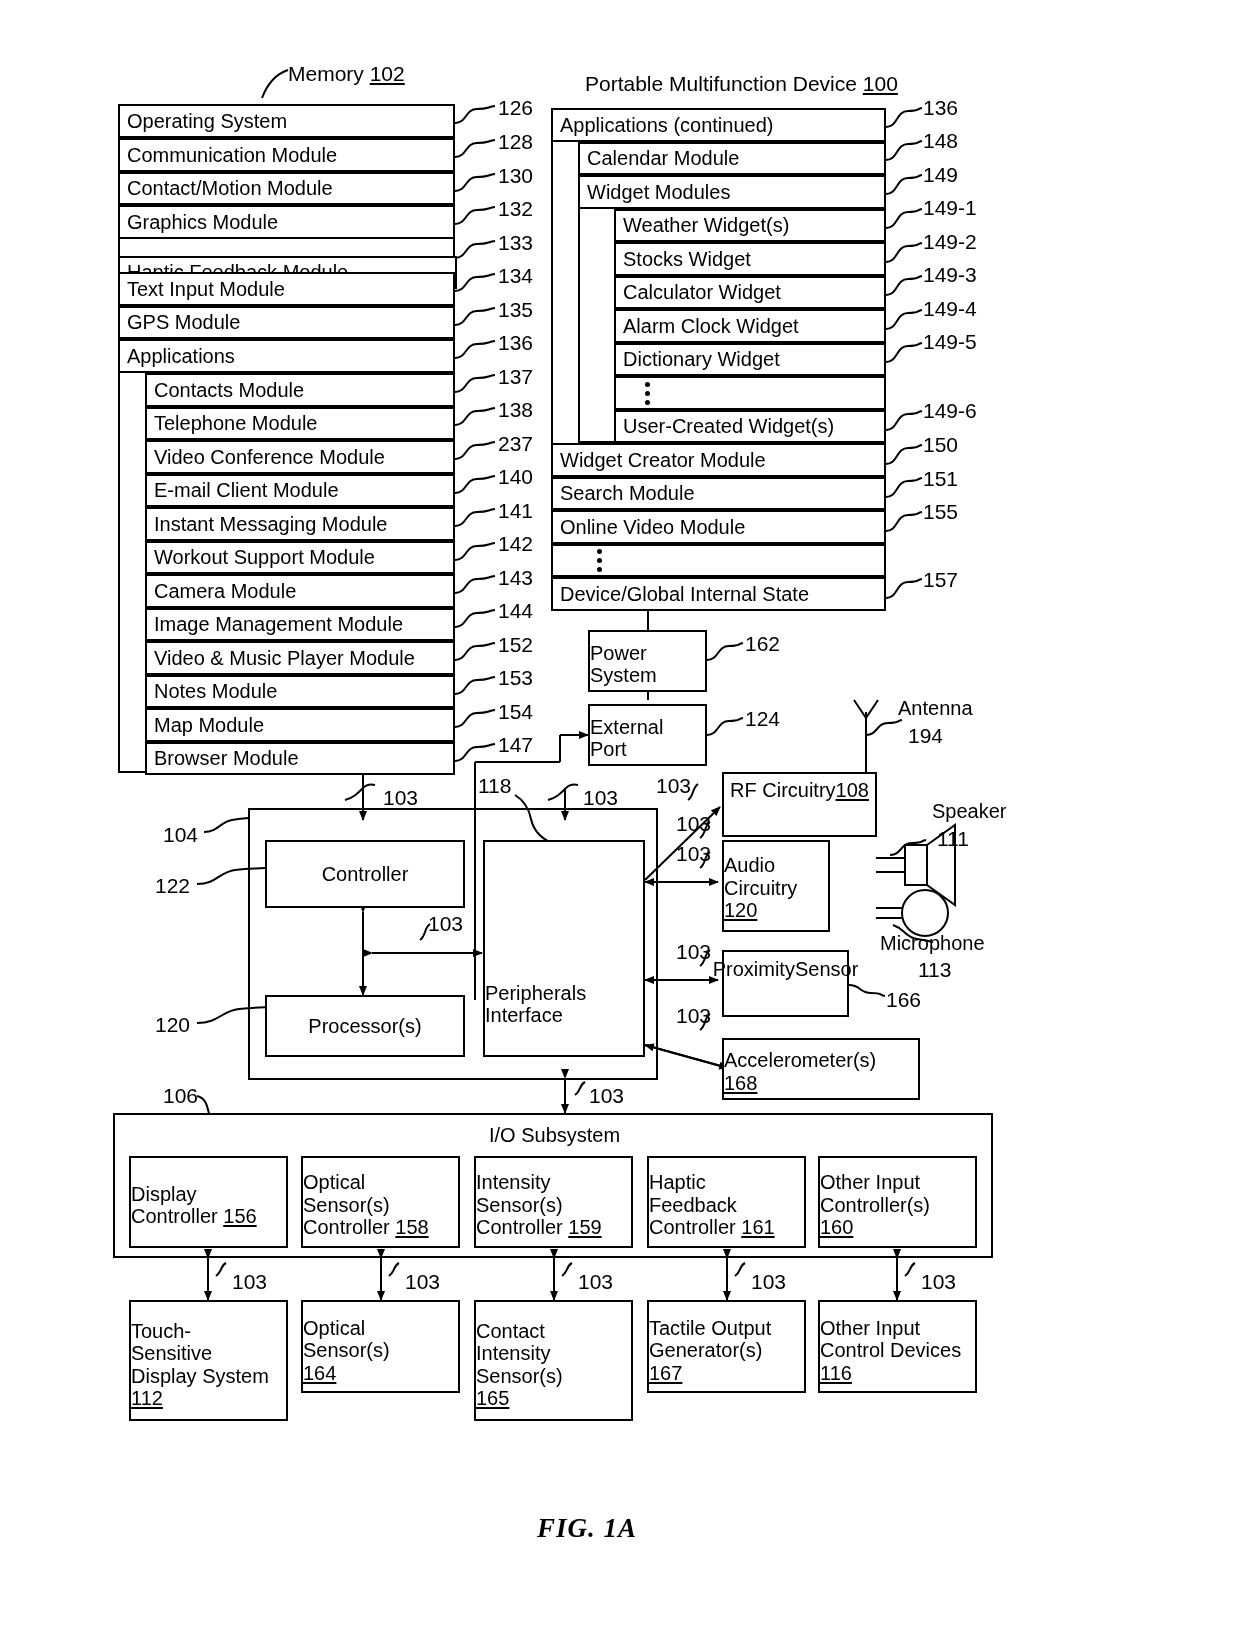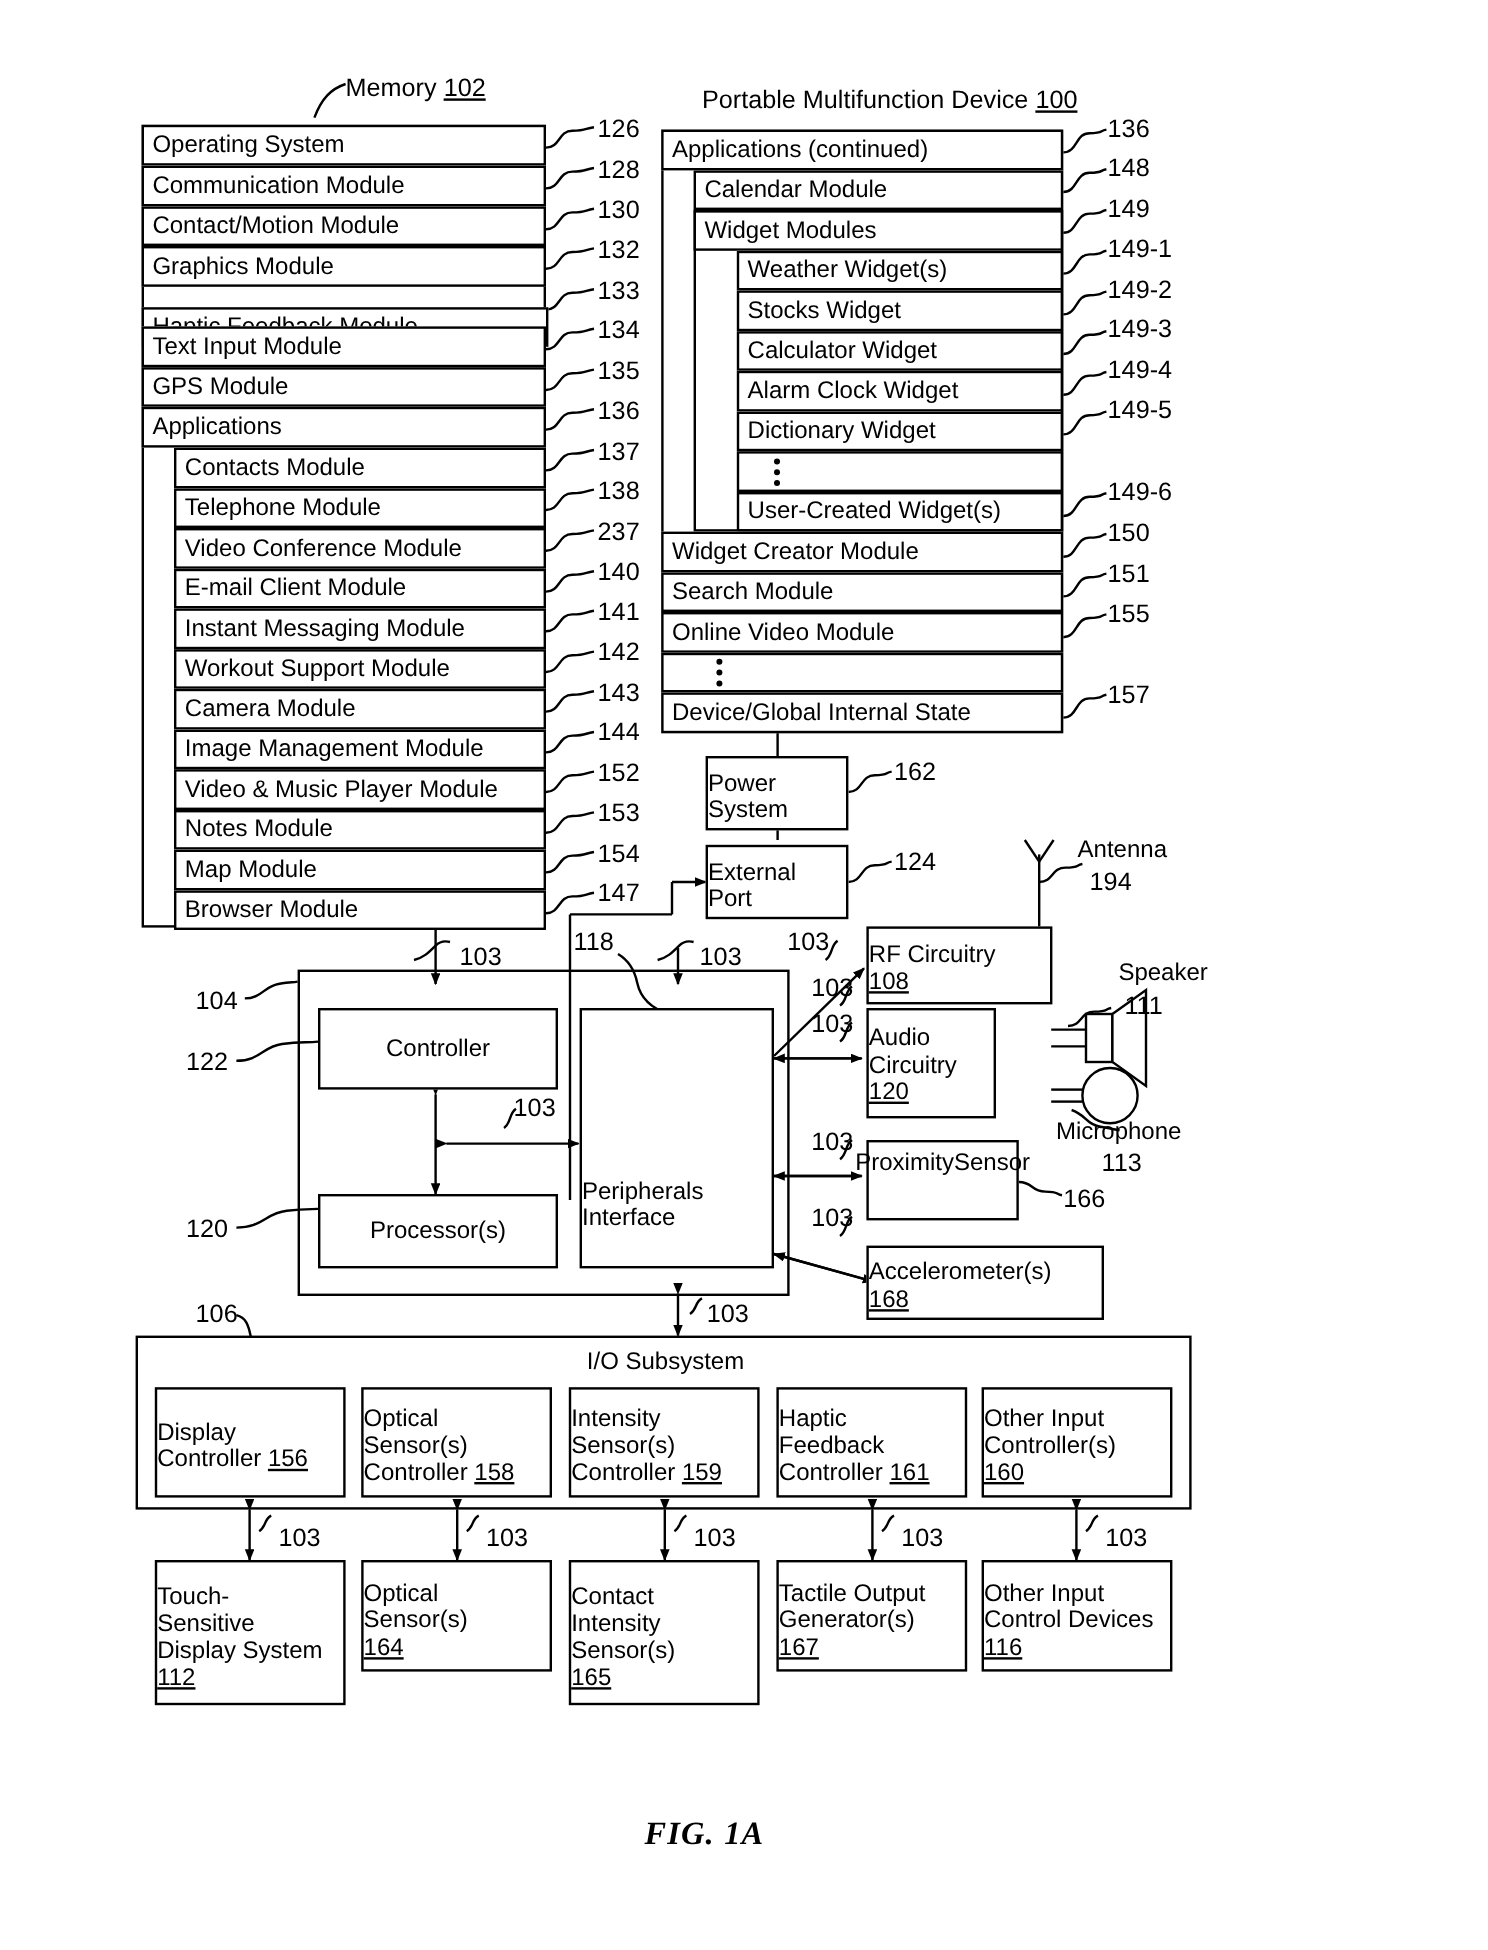--- a/index.html
+++ b/index.html
@@ -382,21 +382,21 @@
     <span>System</span>
   </div>
   <div class="lbl num" style="left:745px; top:632px;"><span>162</span></div>
 
   <div class="box ctrtop" style="left:588px; top:704px; width:119px; height:62px; padding-top:6px; flex-direction:column;">
     <span>External</span>
     <span>Port</span>
   </div>
   <div class="lbl num" style="left:745px; top:707px;"><span>124</span></div>
 
-  <div class="box ctrtop" style="left:722px; top:772px; width:155px; height:65px; padding-top:5px; flex-direction:column;">
+  <div class="box ctrtop" style="left:722px; top:772px; width:155px; height:65px; padding-top:5px; flex-direction:row;">
     <span>RF Circuitry</span>
     <span class="u">108</span>
   </div>
 
   <div class="box ctrtop" style="left:722px; top:840px; width:108px; height:92px; padding-top:4px; flex-direction:column;">
     <span>Audio</span>
     <span>Circuitry</span>
     <span class="u">120</span>
   </div>
 

